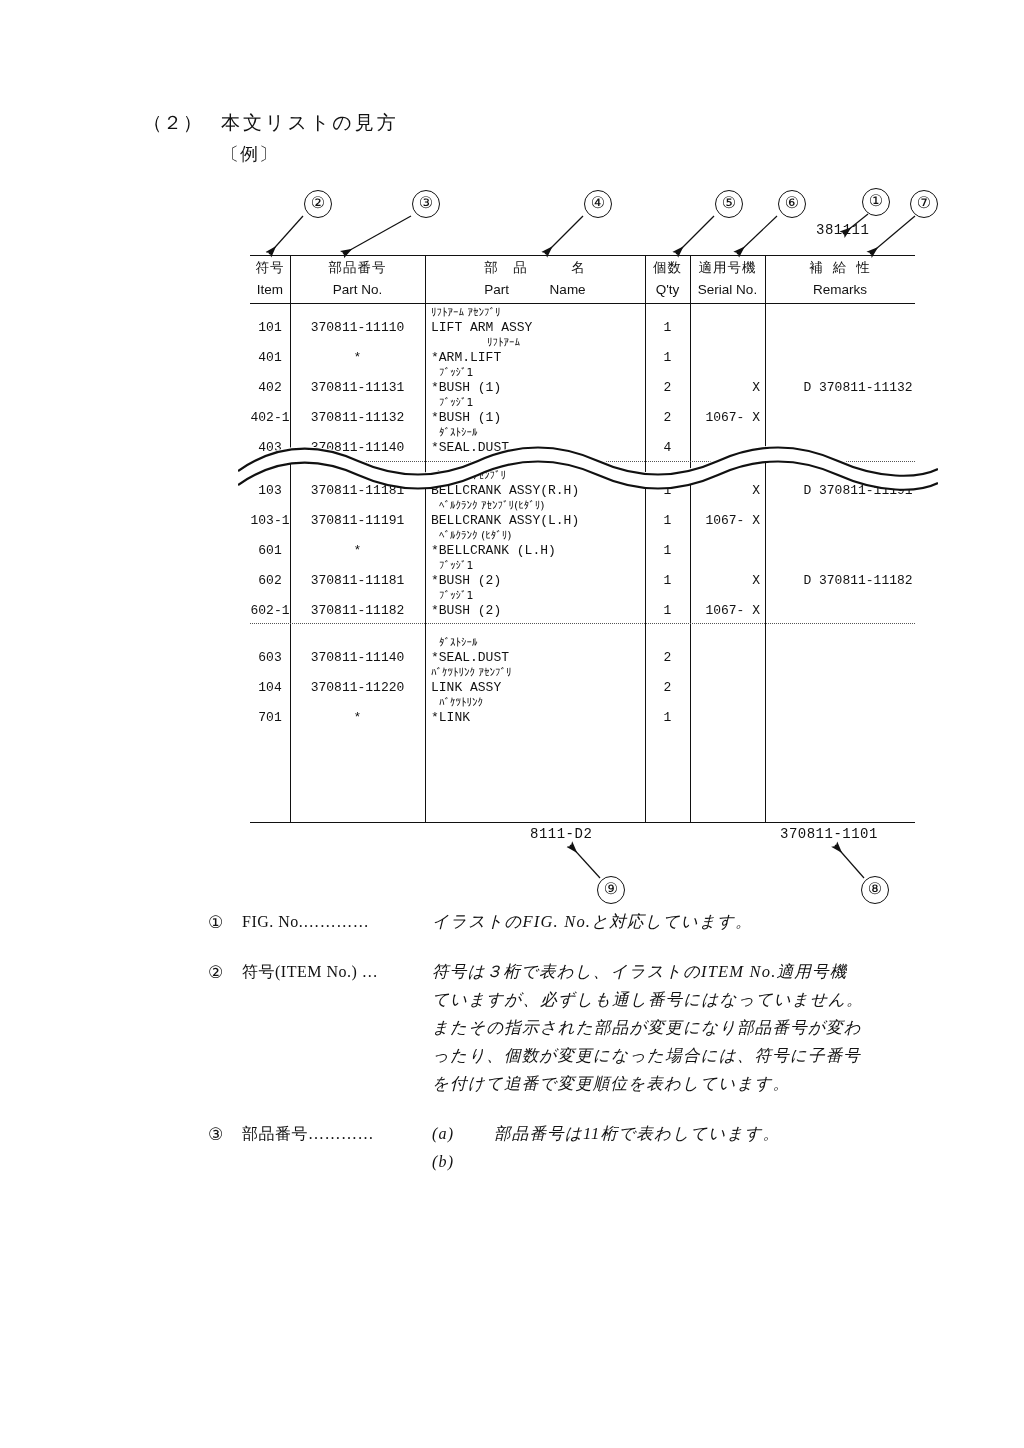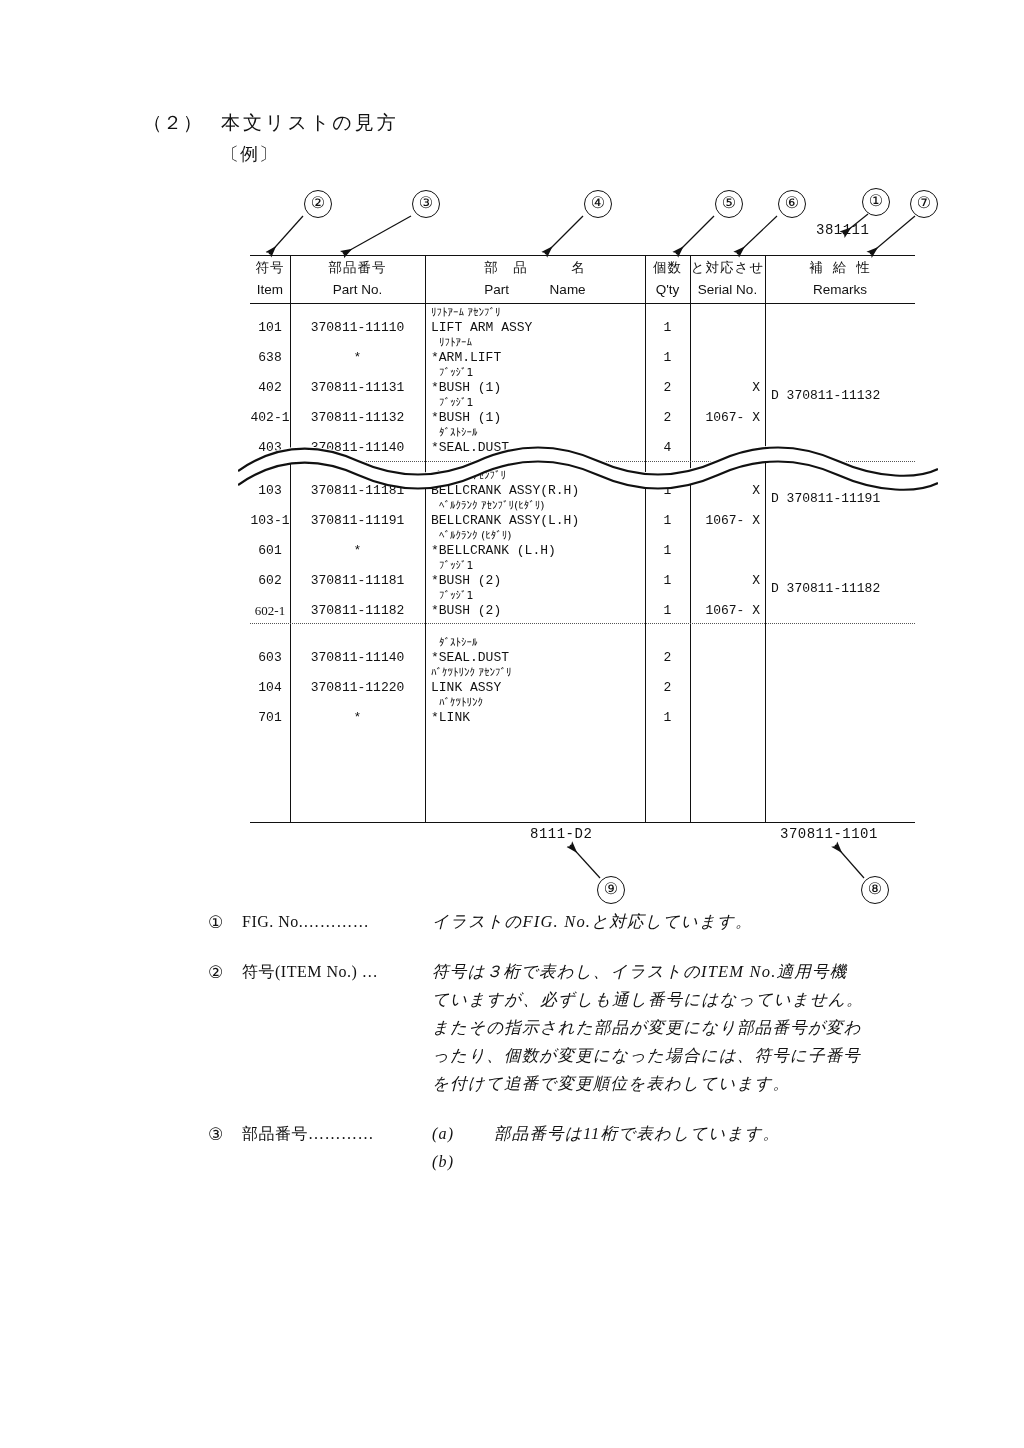--- a/index.html
+++ b/index.html
@@ -125,21 +125,21 @@
     position: absolute;
     font-family: "Liberation Mono", "DejaVu Sans Mono", monospace;
     font-size: 13px;
     white-space: nowrap;
   }
   .c-item   { left: 0px;   width: 40px;  text-align: center; }
   .c-part   { left: 40px;  width: 135px; text-align: center; }
   .c-name   { left: 181px; width: 214px; text-align: left; }
   .c-qty    { left: 395px; width: 45px;  text-align: center; }
   .c-serial { left: 440px; width: 70px;  text-align: right; }
-  .c-remark { left: 521px; width: 144px; text-align: left; margin-top: 8px; }
+  .c-remark { left: 536px; width: 144px; text-align: center; }
 
   .kana {
     position: absolute;
     left: 181px;
     font-family: "DejaVu Sans", sans-serif;
     font-size: 11px;
     white-space: nowrap;
     letter-spacing: 0px;
   }
   .kana.ind { left: 189px; }
@@ -265,42 +265,42 @@
   </div>
   <div class="hdr h-name">
     <div class="jp">部　品　　　名</div>
     <div class="en">Part　　　Name</div>
   </div>
   <div class="hdr h-qty">
     <div class="jp">個数</div>
     <div class="en">Q'ty</div>
   </div>
   <div class="hdr h-serial">
-    <div class="jp">と対応させ</div>
+    <div class="jp">適用号機</div>
     <div class="en">Serial No.</div>
   </div>
   <div class="hdr h-remark">
     <div class="jp">補 給 性</div>
     <div class="en">Remarks</div>
   </div>
 
   <div class="rows">
 
     <div class="grp">
       <div class="kana" style="top:3px;">ﾘﾌﾄｱｰﾑ ｱｾﾝﾌﾞﾘ</div>
       <div class="cell c-item" style="top:17px;">101</div>
       <div class="cell c-part" style="top:17px;">370811-11110</div>
       <div class="cell c-name" style="top:17px;">LIFT ARM ASSY</div>
       <div class="cell c-qty" style="top:17px;">1</div>
       <div class="cell c-serial" style="top:17px;"></div>
       <div class="cell c-remark" style="top:17px;"></div>
     </div>
     <div class="grp">
-      <div class="kana ind" style="top:33px;">ﾘﾌﾄｱｰﾑ</div>
-      <div class="cell c-item" style="top:47px;">638</div>
+      <div class="kana ind" style="top:33px;margin-left:48px;">ﾘﾌﾄｱｰﾑ</div>
+      <div class="cell c-item" style="top:47px;">401</div>
       <div class="cell c-part" style="top:47px;">*</div>
       <div class="cell c-name" style="top:47px;">*ARM.LIFT</div>
       <div class="cell c-qty" style="top:47px;">1</div>
       <div class="cell c-serial" style="top:47px;"></div>
       <div class="cell c-remark" style="top:47px;"></div>
     </div>
     <div class="grp">
       <div class="kana ind" style="top:63px;">ﾌﾞｯｼﾞ1</div>
       <div class="cell c-item" style="top:77px;">402</div>
       <div class="cell c-part" style="top:77px;">370811-11131</div>
@@ -362,21 +362,21 @@
       <div class="kana ind" style="top:256px;">ﾌﾞｯｼﾞ1</div>
       <div class="cell c-item" style="top:270px;font-family:Liberation Mono, monospace;">602</div>
       <div class="cell c-part" style="top:270px;">370811-11181</div>
       <div class="cell c-name" style="top:270px;">*BUSH (2)</div>
       <div class="cell c-qty" style="top:270px;">1</div>
       <div class="cell c-serial" style="top:270px;">X</div>
       <div class="cell c-remark" style="top:270px;">D 370811-11182</div>
     </div>
     <div class="grp">
       <div class="kana ind" style="top:286px;">ﾌﾞｯｼﾞ1</div>
-      <div class="cell c-item" style="top:300px;font-family:Liberation Serif, serif;">602-1</div>
+      <div class="cell c-item" style="top:300px;">602-1</div>
       <div class="cell c-part" style="top:300px;">370811-11182</div>
       <div class="cell c-name" style="top:300px;">*BUSH (2)</div>
       <div class="cell c-qty" style="top:300px;">1</div>
       <div class="cell c-serial" style="top:300px;">1067- X</div>
       <div class="cell c-remark" style="top:300px;"></div>
     </div>
 
     <div class="dotrule" style="top:320px;"></div>
 
     <div class="grp">

